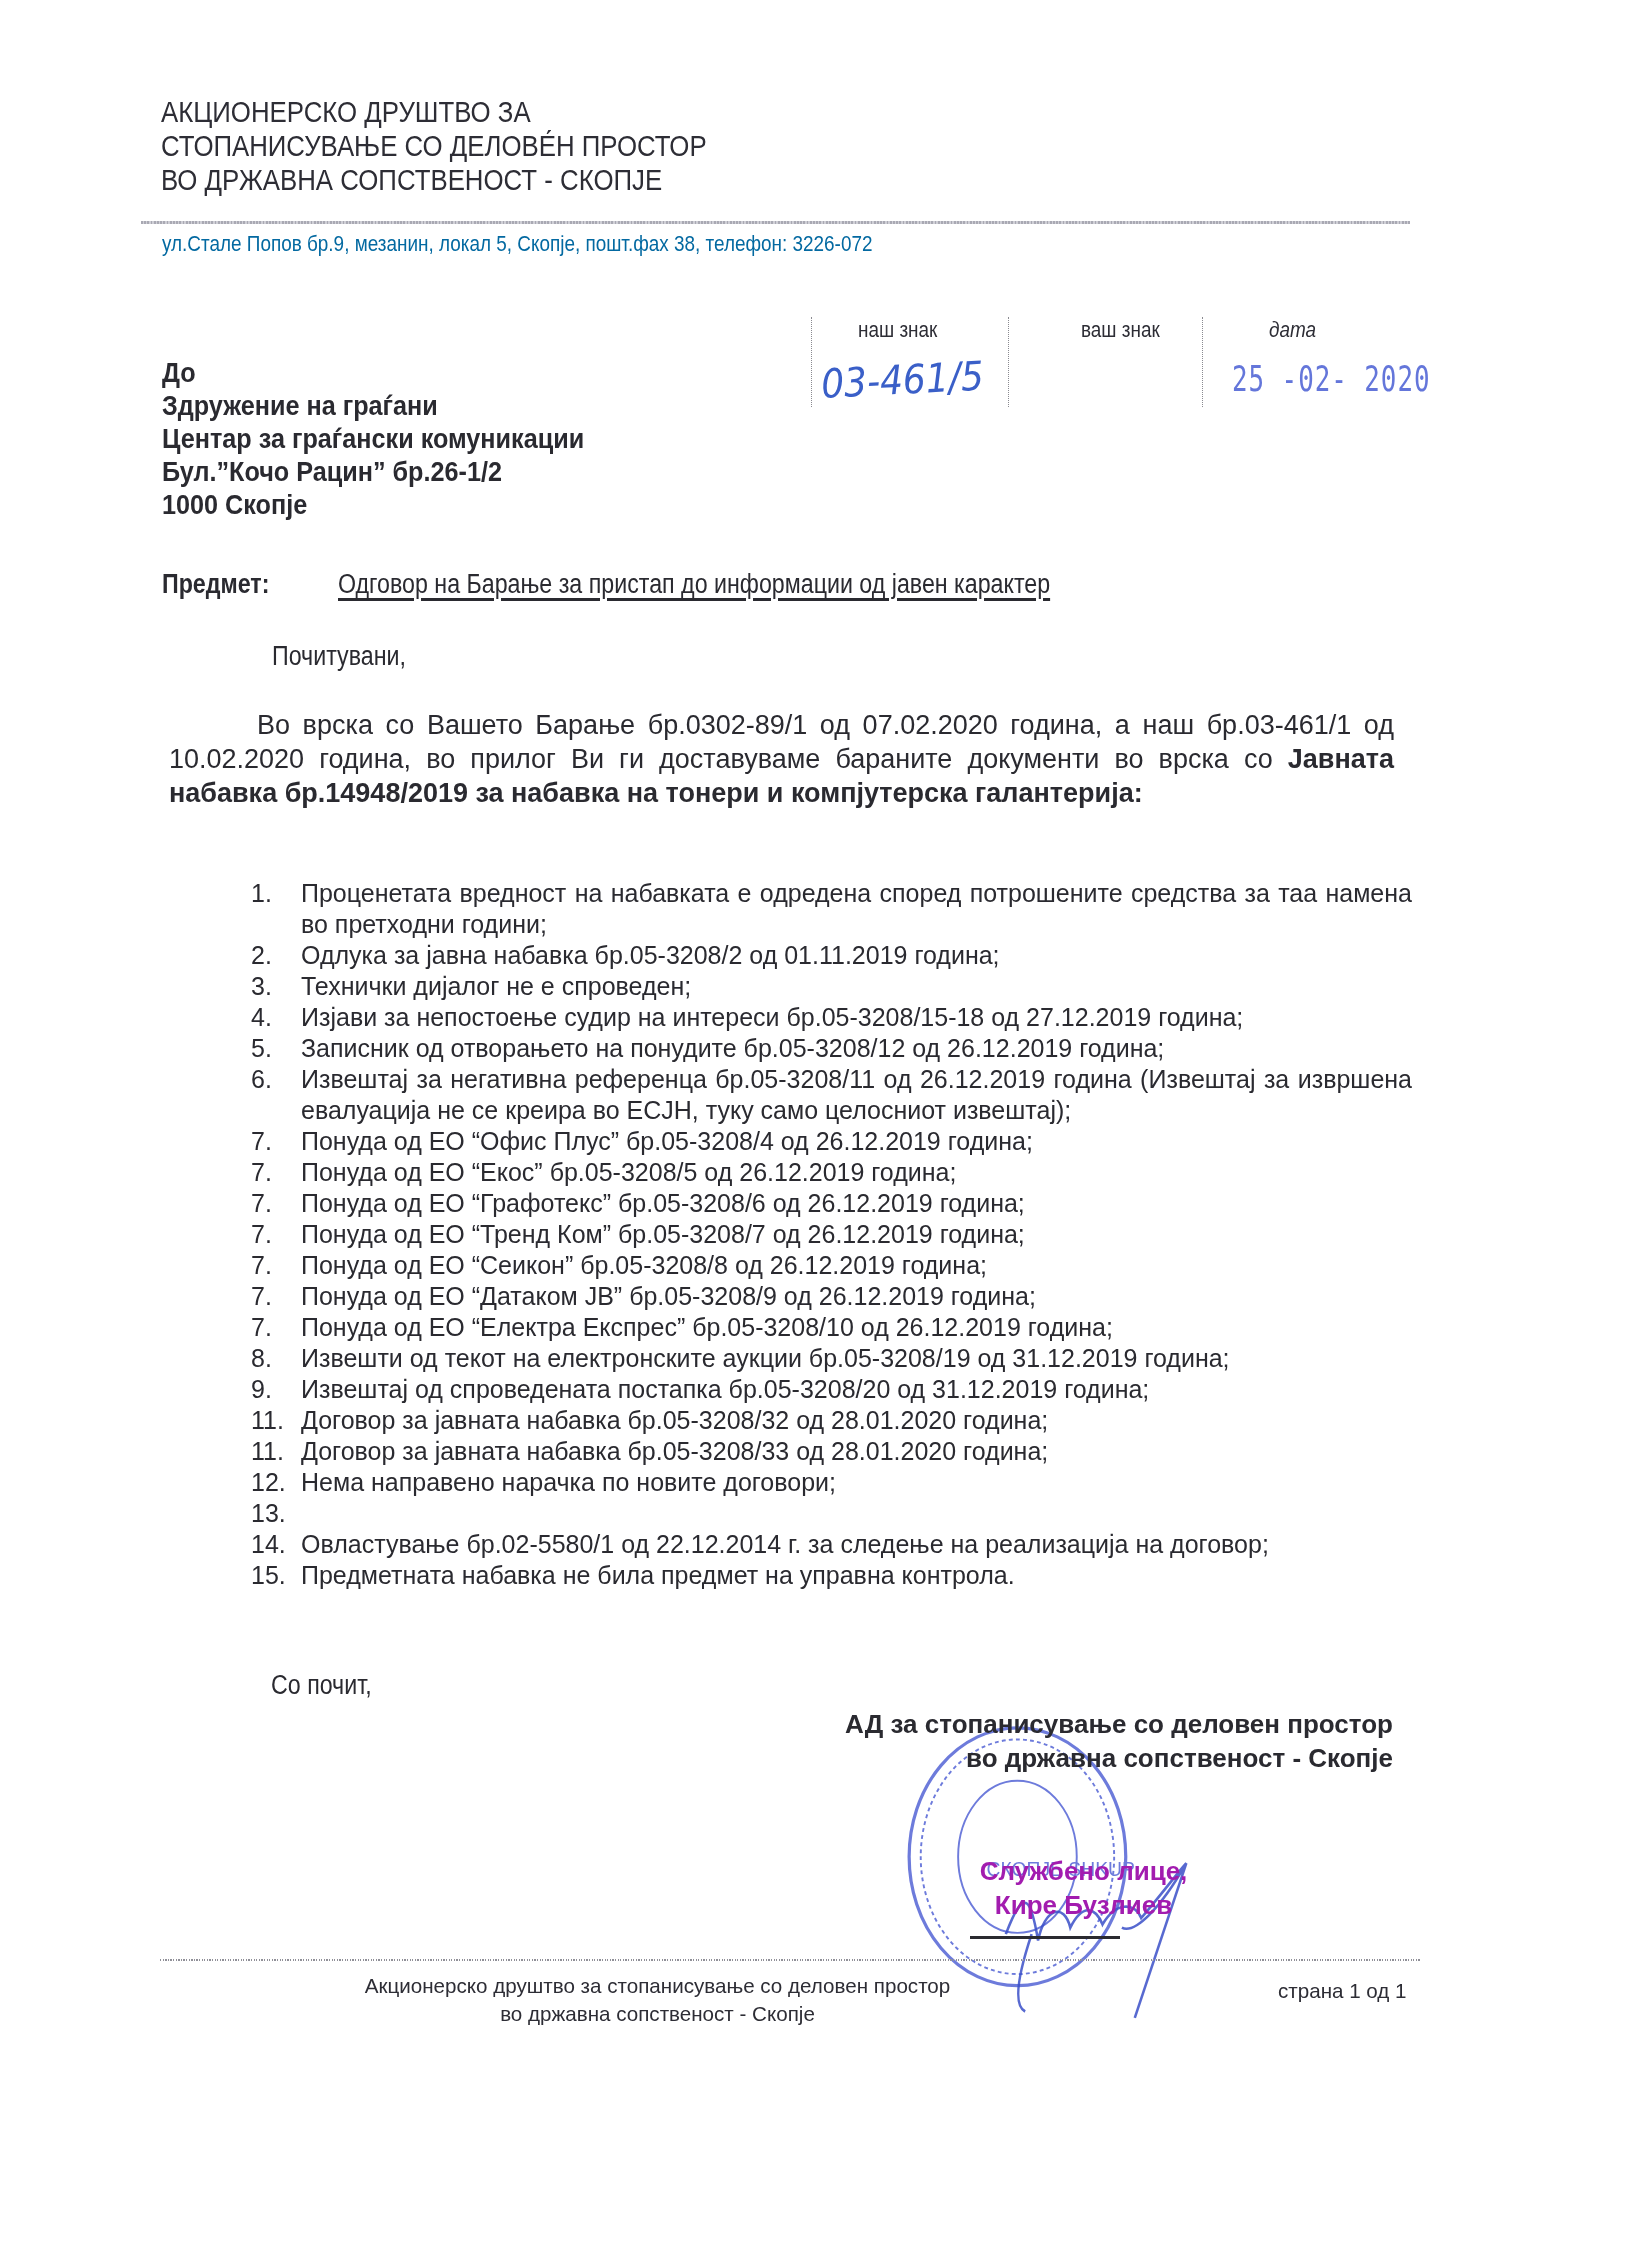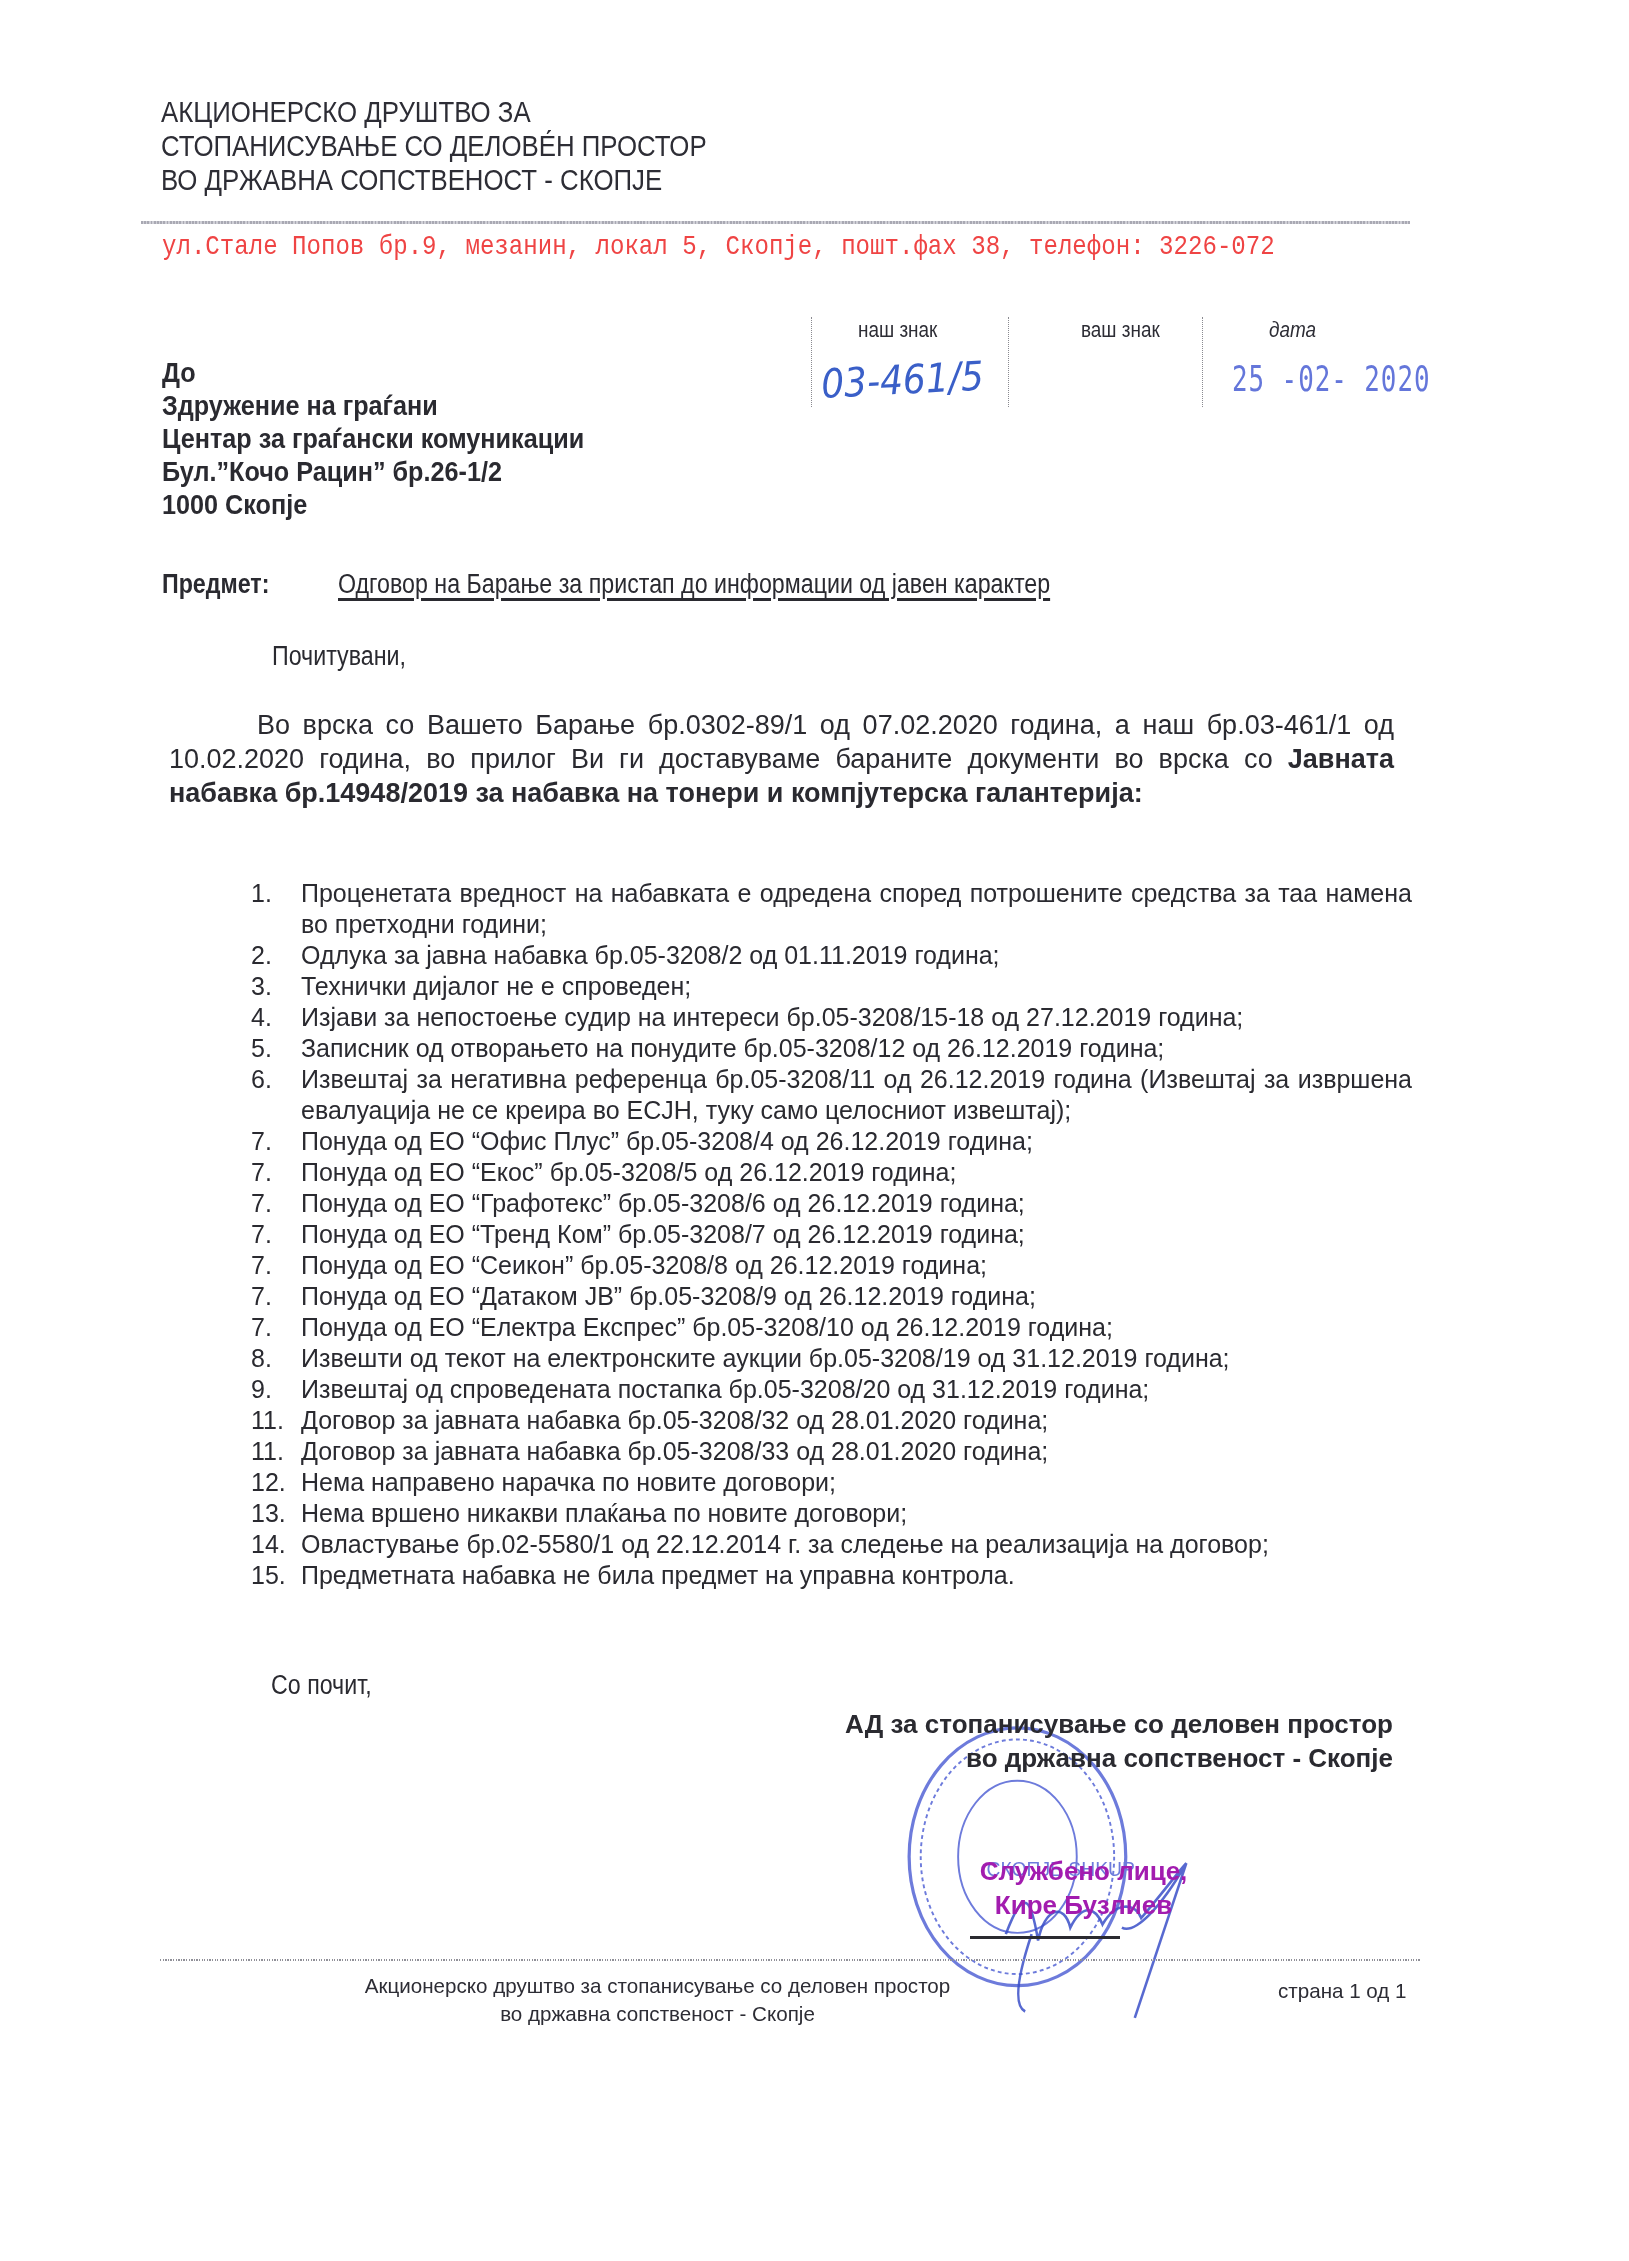--- a/index.html
+++ b/index.html
@@ -6,21 +6,21 @@
   body { width: 1630px; height: 2261px; position: relative; overflow: hidden;
          font-family: "Liberation Sans", sans-serif; color: #2a2a33; }
   .abs { position: absolute; }
   .cond { transform: scaleX(0.86); transform-origin: left top; display: inline-block; white-space: nowrap; }
 
   
   .org-name { left: 161px; top: 95px; font-size: 30px; line-height: 34px; color: #2d2d35; }
   .org-name div { white-space: nowrap; transform: scaleX(0.86); transform-origin: left top; }
   .rule { height: 3.2px; background: repeating-linear-gradient(90deg, #a9a9b3 0 1.9px, #cfcfd6 1.9px 3.2px); }
   .rule-top { left: 141px; top: 221px; width: 1269px; }
-  .address { left: 162px; top: 231px; font-size: 28px; color: #ef4444; font-family: Liberation Mono, monospace; }
+  .address { left: 162px; top: 231px; font-size: 22px; color: #0369a1; }
 
   
   .refcol { top: 317px; height: 90px; border-left: 1.9px dotted #8a8a90; }
   .reflabel { font-size: 22px; color: #2d2d35; top: 317px; }
   .handwritten { font-family: "DejaVu Sans", sans-serif; font-style: italic; color: #3a5fc8; font-size: 40px; transform: rotate(-3deg) scaleX(0.9); transform-origin: left top; }
   .stamp-date { font-family: "DejaVu Sans Mono", monospace; color: #4a5fd4; font-size: 36px; opacity: 0.85; letter-spacing: 1.3px; transform: scaleX(0.72); transform-origin: left top; }
 
   
   .recipient { left: 162px; top: 356px; font-size: 28px; line-height: 33px; font-weight: bold; color: #2a2a30; }
   .recipient div { white-space: nowrap; transform: scaleX(0.9); transform-origin: left top; }
@@ -159,21 +159,20 @@
     <div class="li">
       <span class="num">11.</span>
       <span class="txt">Договор за јавната набавка бр.05-3208/33 од 28.01.2020 година;</span>
     </div>
     <div class="li">
       <span class="num">12.</span>
       <span class="txt">Нема направено нарачка по новите договори;</span>
     </div>
     <div class="li">
       <span class="num">13.</span>
-      <span class="txt">Нема вршено никакви плаќања по новите договори;</span>
     </div>
     <div class="li">
       <span class="num">14.</span>
       <span class="txt">Овластување бр.02-5580/1 од 22.12.2014 г. за следење на реализација на договор;</span>
     </div>
     <div class="li">
       <span class="num">15.</span>
       <span class="txt">Предметната набавка не била предмет на управна контрола.</span>
     </div>
   </div>

